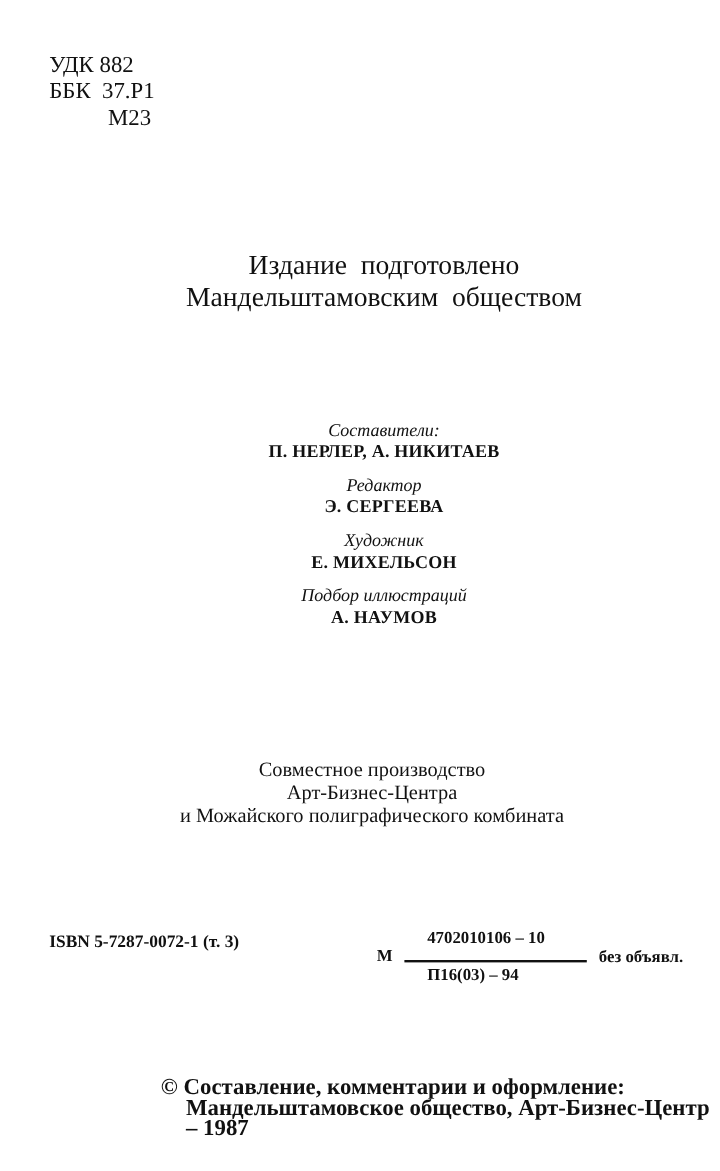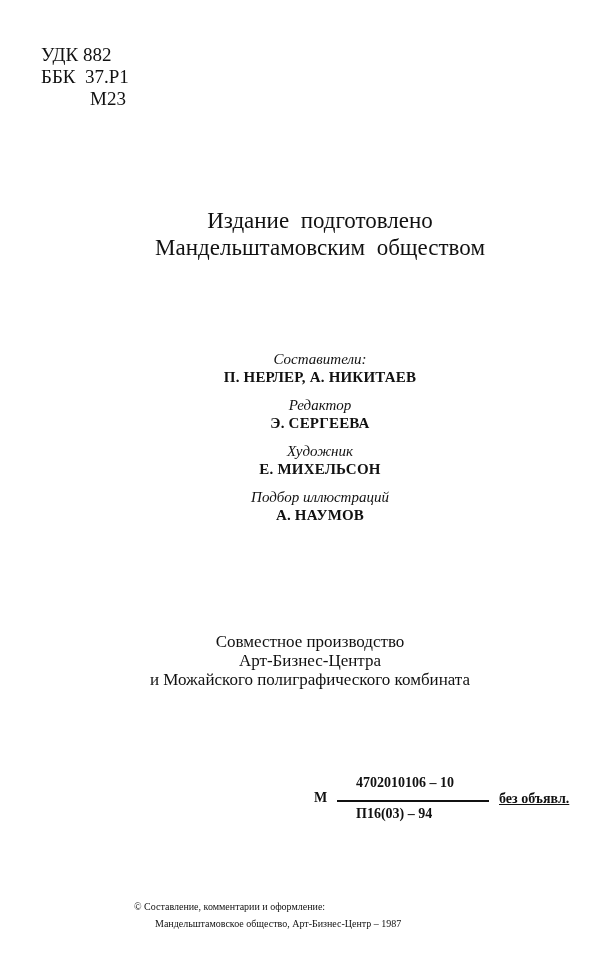--- a/index.html
+++ b/index.html
@@ -101,28 +101,27 @@
     .imprint-code .denominator {
       position: absolute;
       left: 43px;
       top: 31px;
       text-align: center;
     }
     .imprint-code .suffix {
       position: absolute;
       left: 186px;
       top: 16px;
-      text-decoration: underline;
     }
 
     .copyright {
       left: 134px;
       top: 898px;
-      font-size: 10px;
-      font-weight: normal;
+      font-size: 19px;
+      font-weight: bold;
       line-height: 17px;
     }
     .copyright .line2 { padding-left: 21px; }
   </style>
 </head>
 <body>
 
 <div class="abs classification">
   <div>УДК 882</div>
   <div>ББК  37.Р1</div>
@@ -153,20 +152,21 @@
   </div>
 </div>
 
 <div class="abs coproduction">
   <div>Совместное производство</div>
   <div>Арт-Бизнес-Центра</div>
   <div>и Можайского полиграфического комбината</div>
 </div>
 
 <div class="abs isbn">
+  <div>ISBN 5-7287-0072-1 (т. 3)</div>
 </div>
 
 <div class="abs imprint-code">
   <span class="m-letter">М</span>
   <span class="numerator">4702010106 – 10</span>
   <span class="fraction-line"></span>
   <span class="denominator">П16(03) – 94</span>
   <span class="suffix">без объявл.</span>
 </div>
 

